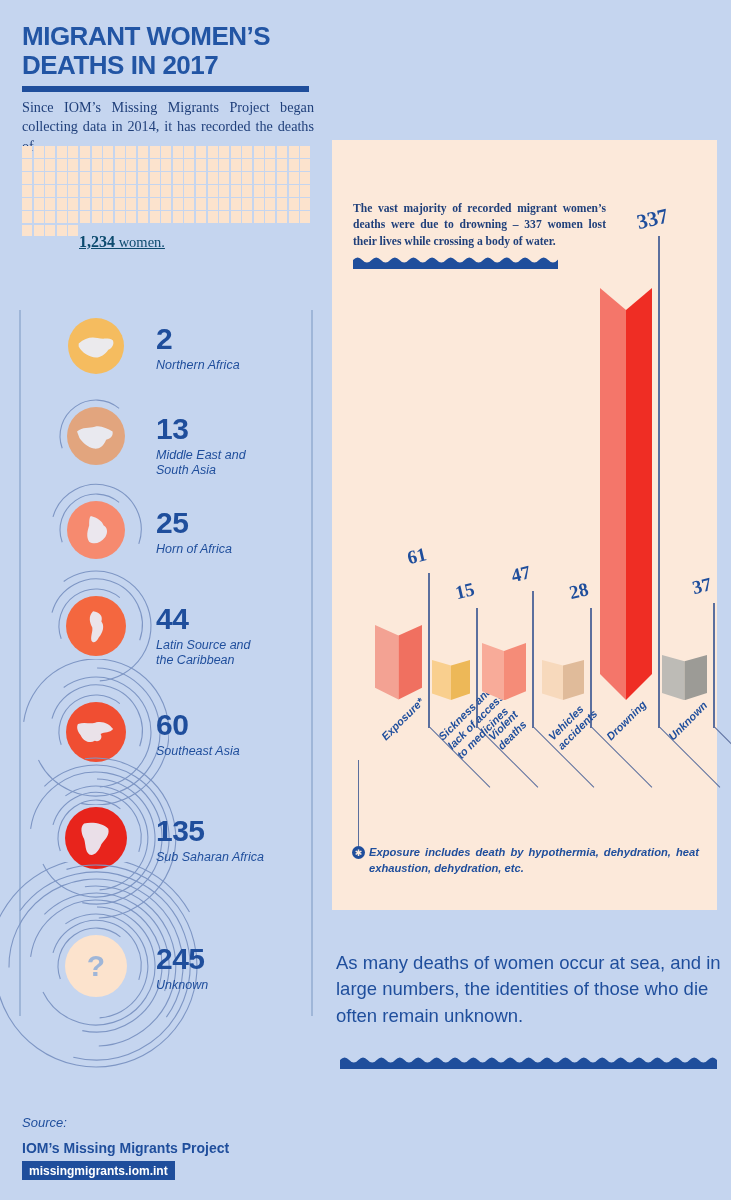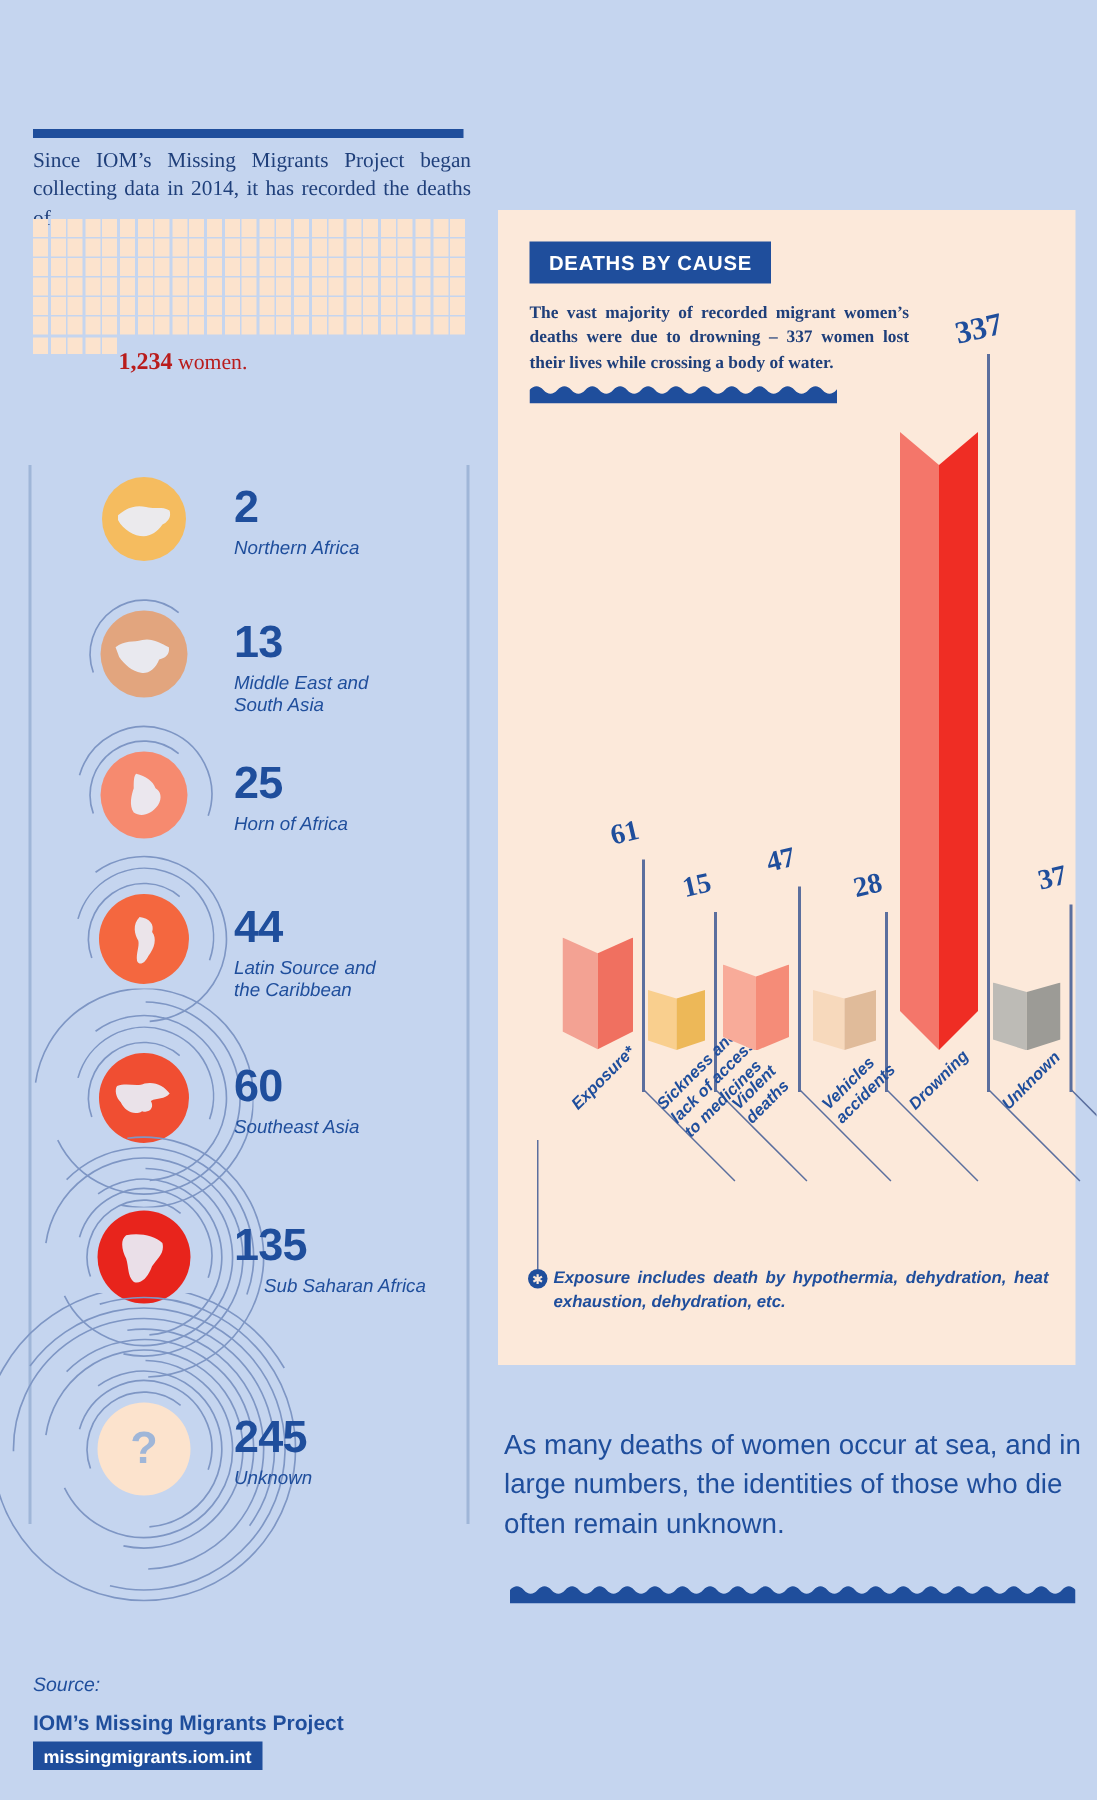--- a/index.html
+++ b/index.html
@@ -30,21 +30,21 @@
     font-size:14.2px; line-height:1.37; color:#1f3f7a;
     text-align:justify;
   }
 
   
   .grid-wrap { position:absolute; left:22px; top:146px; width:292px; }
   .grid-row { display:flex; gap:1.6px; margin-bottom:1.6px; }
   .sq { width:10px; height:11.5px; background:#fce3cd; }
   .grid-caption {
     position:absolute; left:79px; top:233px;
-    font-family:"Liberation Serif", serif; font-size:14.5px; color:#b91c1c;
+    font-family:"Liberation Serif", serif; font-size:14.5px; color:#0c4a6e;text-decoration:underline;
   }
   .grid-caption b { font-size:16px; font-weight:bold; }
 
   
   .region-header {
     position:absolute; left:18px; top:276px; width:296px; height:26px;
     background:#1f4e9c; color:#fff; font-size:13px; font-weight:bold;
     letter-spacing:0.6px; display:flex; align-items:center; justify-content:center;
   }
   .region-rail {
@@ -144,20 +144,24 @@
     font-size:18.5px; line-height:1.42; color:#1f4e9c;
   }
 </style>
 </head>
 <body>
 
 <div class="page">
 
   <div class="left-col">
 
+    <div class="main-title">
+      <div>MIGRANT WOMEN’S</div>
+      <div>DEATHS IN 2017</div>
+    </div>
     <div class="title-rule"></div>
 
     <div class="intro-text">Since IOM’s Missing Migrants Project began collecting data in 2014, it has recorded the deaths of</div>
 
     <div class="grid-wrap" id="grid-wrap">
         <div class="grid-row">
           <div class="sq" style="background: rgb(252, 227, 205);"></div>
           <div class="sq" style="background: rgb(252, 227, 205);"></div>
           <div class="sq" style="background: rgb(252, 227, 205);"></div>
           <div class="sq" style="background: rgb(252, 227, 205);"></div>
@@ -410,21 +414,21 @@
             <path d="M18.6 74.8 A66 66 0 1 1 70.3 148.6" fill="none" stroke="#7e96c4" stroke-width="1.1"></path>
             <path d="M32.4 32.4 A73 73 0 0 1 152.6 109.0" fill="none" stroke="#7e96c4" stroke-width="1.1"></path>
             <path d="M72.9 4.8 A80 80 0 1 1 86.8 164.0" fill="none" stroke="#7e96c4" stroke-width="1.1"></path>
           </svg>
           <div class="reg-circle" style="width: 62px; height: 62px; left: 47px; top: 499px; background: rgb(232, 36, 28);">
             <svg width="48.36" height="48.36" viewBox="0 0 56 50">
               <path d="M14 8 C24 6,36 8,42 14 C44 22,38 26,34 32 C31 40,26 46,20 44 C15 40,16 32,14 26 C11 20,9 12,14 8 Z" fill="#e9eef8" opacity="0.93"></path>
             </svg>
           </div>
           <div class="reg-num" style="left: 138px; top: 508px;">135</div>
-          <div class="reg-label" style="left: 138px; top: 542px; white-space: pre-line; margin-left: 20px;">Sub Saharan Africa</div>
+          <div class="reg-label" style="left: 138px; top: 542px; white-space: pre-line;">Sub Saharan Africa</div>
         </div>
         <div class="region-item">
           <svg class="arcs" width="208" height="208" style="left: -26px; top: 554px;">
             <path d="M68.3 117.0 A38 38 0 0 1 128.4 74.9" fill="none" stroke="#7e96c4" stroke-width="1.1"></path>
             <path d="M61.0 90.8 A45 45 0 1 1 146.8 117.9" fill="none" stroke="#7e96c4" stroke-width="1.1"></path>
             <path d="M73.4 61.9 A52 52 0 1 1 107.6 155.9" fill="none" stroke="#7e96c4" stroke-width="1.1"></path>
             <path d="M105.0 45.0 A59 59 0 1 1 51.0 129.9" fill="none" stroke="#7e96c4" stroke-width="1.1"></path>
             <path d="M38.6 94.8 A66 66 0 1 1 90.3 168.6" fill="none" stroke="#7e96c4" stroke-width="1.1"></path>
             <path d="M52.4 52.4 A73 73 0 0 1 172.6 129.0" fill="none" stroke="#7e96c4" stroke-width="1.1"></path>
             <path d="M92.9 24.8 A80 80 0 1 1 106.8 184.0" fill="none" stroke="#7e96c4" stroke-width="1.1"></path>
@@ -441,21 +445,20 @@
         </div>
       </div>
 
     <div class="source-label">Source:</div>
     <div class="source-name">IOM’s Missing Migrants Project</div>
     <div class="source-url">missingmigrants.iom.int</div>
   </div>
 
   <div class="cause-panel"></div>
 
-  <div class="cause-badge">DEATHS BY CAUSE</div>
   <div class="cause-desc">The vast majority of recorded migrant women’s deaths were due to drowning – 337 women lost their lives while crossing a body of water.</div>
 
   <svg class="wave-1" viewBox="0 0 205 14" preserveAspectRatio="none">
     <path id="wavePath1" fill="#1f4e9c" d="M0 14 L0 5 Q 4.65 0 9.3 5 Q 13.950000000000001 10 18.6 5 Q 23.25 0 27.900000000000002 5 Q 32.550000000000004 10 37.2 5 Q 41.85 0 46.5 5 Q 51.15 10 55.8 5 Q 60.449999999999996 0 65.1 5 Q 69.75 10 74.39999999999999 5 Q 79.05 0 83.69999999999999 5 Q 88.35 10 92.99999999999999 5 Q 97.64999999999999 0 102.29999999999998 5 Q 106.94999999999999 10 111.59999999999998 5 Q 116.24999999999999 0 120.89999999999998 5 Q 125.54999999999998 10 130.2 5 Q 134.85 0 139.5 5 Q 144.15 10 148.8 5 Q 153.45000000000002 0 158.10000000000002 5 Q 162.75000000000003 10 167.40000000000003 5 Q 172.05000000000004 0 176.70000000000005 5 Q 181.35000000000005 10 186.00000000000006 5 Q 190.65000000000006 0 195.30000000000007 5 Q 199.95000000000007 10 204.60000000000008 5 Q 209.25000000000009 0 205 5 L205 14 Z"></path>
   </svg>
 
   <div class="chart" id="chart">
       <svg width="47" height="74.57566765578635" style="position: absolute; left: 43px; top: 485.424px;">
         <path d="M0 0 L23.5 10.44059347181009 L23.5 74.57566765578635 L0 62.64356083086053 Z" fill="#f3a293"></path>
         <path d="M47 0 L23.5 10.44059347181009 L23.5 74.57566765578635 L47 62.64356083086053 Z" fill="#f07060"></path>

